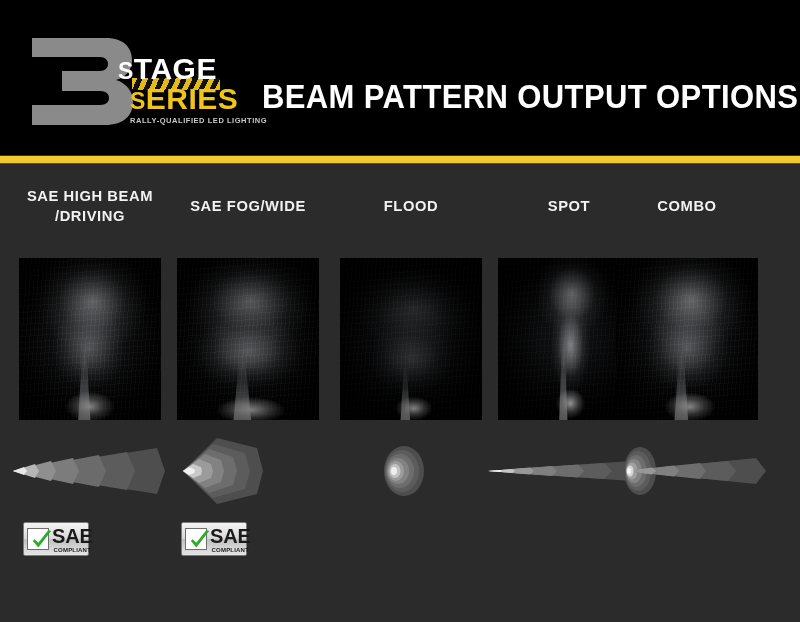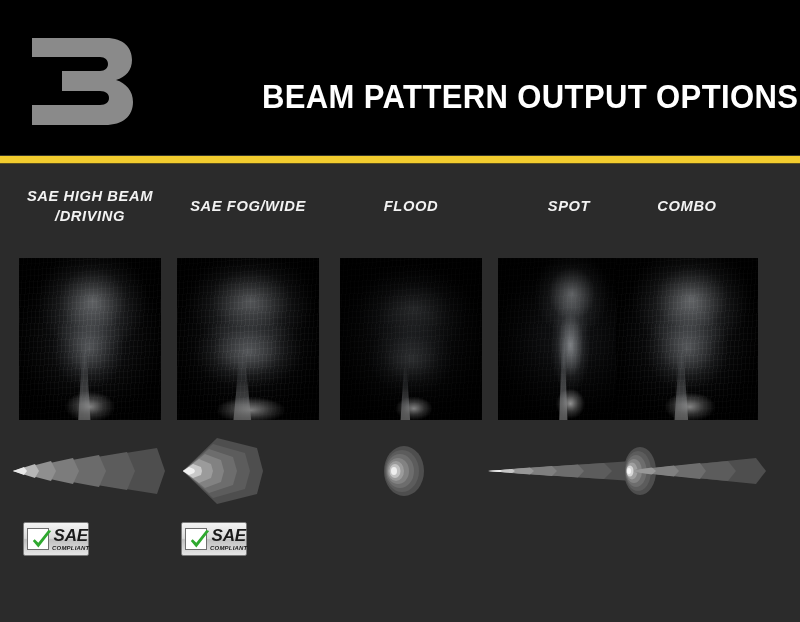--- a/index.html
+++ b/index.html
@@ -130,21 +130,20 @@
     box-sizing: border-box;
   }
 
   
   #grid {
     position: absolute;
     left: 0;
     top: 164px;
     width: 800px;
     height: 396px;
-    font-style: italic;
   }
   .column {
     position: absolute;
     top: 0;
     width: 142px;
     height: 458px;
   }
   .col-label {
     position: absolute;
     left: -14px;
@@ -283,21 +282,21 @@
     height: 22px;
   }
   .badge-text {
     margin-left: 3px;
     line-height: 1;
     flex: 0 0 auto;
   }
   .badge-sae {
     font-family: "Liberation Sans", sans-serif;
     font-weight: bold;
-    font-size: 17px;
+    font-size: 20px;
     letter-spacing: -0.2px;
     color: #1a1a1a;
     display: block;
     text-align: center;
   }
   .badge-compliant {
     font-family: "Liberation Sans", sans-serif;
     font-weight: bold;
     font-size: 6px;
     letter-spacing: 0.2px;
@@ -316,20 +315,26 @@
 
     <div id="logo-block">
 
       <svg id="logo-three" viewBox="0 0 110 98" xmlns="http://www.w3.org/2000/svg">
         <path d="M4 6 H78 C96 6 104 16 104 28 C104 38 98 45 88 48
                  C98 51 105 59 105 70 C105 84 95 93 77 93 H4 V73 H72
                  C78 73 81 70 81 66 C81 62 78 59 72 59 H34 V39 H72
                  C77 39 80 36 80 32 C80 28 77 25 72 25 H4 Z" fill="#8a8a8a"></path>
       </svg>
 
+      <div id="logo-wordmark">
+        <div id="hazard-stripe"></div>
+        <div class="wm-stage"><span class="small">S</span><span>TAGE</span></div>
+        <div class="wm-series"><span class="small">S</span><span>ERIES</span></div>
+        <div class="wm-tagline">RALLY-QUALIFIED LED LIGHTING</div>
+      </div>
     </div>
 
     <div id="header-title">BEAM PATTERN OUTPUT OPTIONS</div>
   </div>
 
   <div id="yellow-rule"></div>
 
   <div id="grid">
 
     <div class="column" style="left:19px;">

